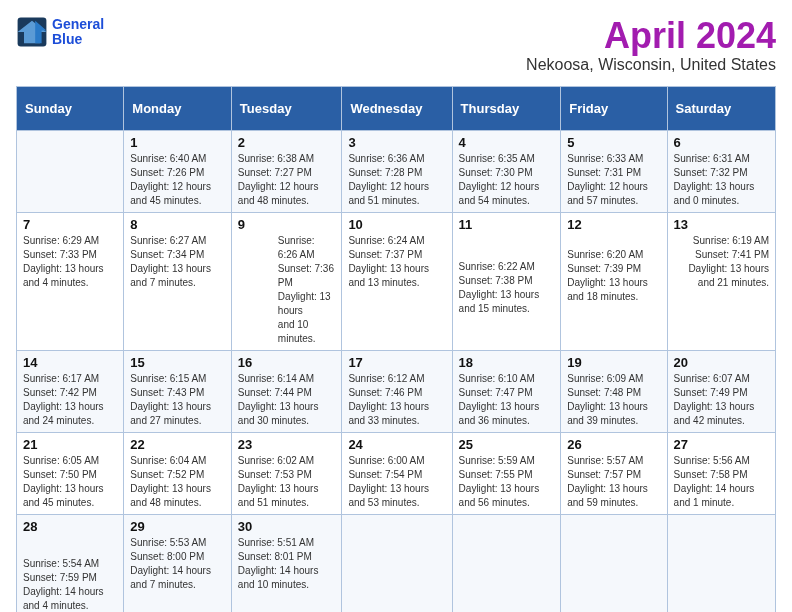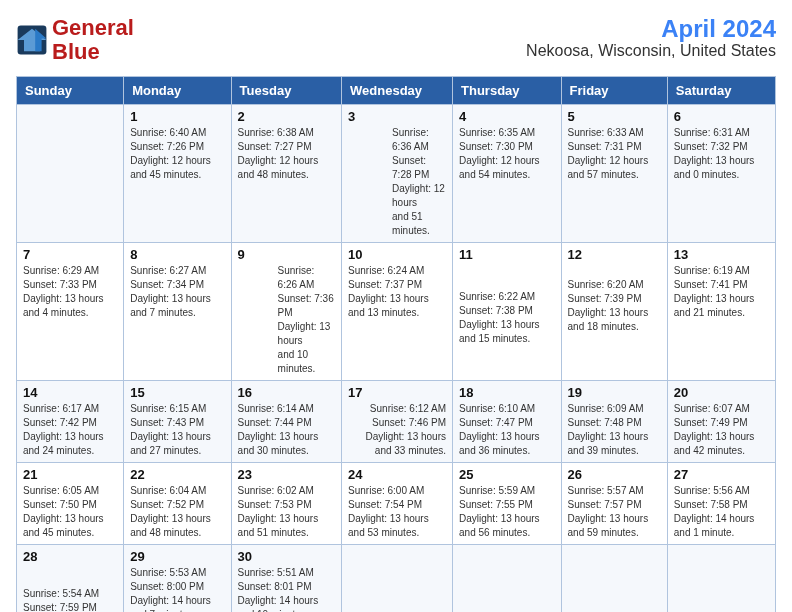--- a/index.html
+++ b/index.html
@@ -15,55 +15,55 @@
       justify-content: space-between;
       align-items: flex-start;
       margin-bottom: 12px;
     }
     .logo {
       display: flex;
       align-items: center;
       gap: 4px;
     }
     .logo-text {
-      font-size: 22px;
+      font-size: 14px;
       font-weight: bold;
-      color: #b91c1c;
+      color: #1d4ed8;
       line-height: 1.1;
     }
     .logo-text span {
       display: block;
     }
     .logo-icon {
       width: 32px;
       height: 32px;
     }
     .title-area {
       text-align: right;
     }
     .month-title {
-      font-size: 24px;
+      font-size: 36px;
       font-weight: bold;
-      color: #3b82f6;
+      color: #a21caf;
       line-height: 1.1;
     }
     .location-title {
       font-size: 16px;
       color: #333;
       text-align: right;
     }
     table {
       width: 100%;
       border-collapse: collapse;
     }
     thead tr th {
       background-color: #2a5fa5;
       color: #fff;
       font-size: 13px;
-      padding: 6px 8px;
+      padding: 14px 8px;
       text-align: left;
       border: 1px solid #b0c4de;
     }
     tbody tr td {
       vertical-align: top;
       border: 1px solid #b0c4de;
       padding: 4px 6px;
       font-size: 10.5px;
       color: #222;
       width: 113px;
@@ -136,21 +136,21 @@
         </td>
         <td>
           <span class="day-number">2</span>
           <div class="day-info" style="white-space: pre-line;">Sunrise: 6:38 AM
 Sunset: 7:27 PM
 Daylight: 12 hours
 and 48 minutes.</div>
         </td>
         <td>
           <span class="day-number">3</span>
-          <div class="day-info" style="white-space: pre-line; margin-left: 44px;">Sunrise: 6:36 AM
+          <div class="day-info" style="white-space: pre-line;">Sunrise: 6:36 AM
 Sunset: 7:28 PM
 Daylight: 12 hours
 and 51 minutes.</div>
         </td>
         <td>
           <span class="day-number">4</span>
           <div class="day-info" style="white-space: pre-line;">Sunrise: 6:35 AM
 Sunset: 7:30 PM
 Daylight: 12 hours
 and 54 minutes.</div>
@@ -208,21 +208,21 @@
         </td>
         <td>
           <span class="day-number">12</span>
           <div class="day-info" style="white-space: pre-line; margin-top: 16px;">Sunrise: 6:20 AM
 Sunset: 7:39 PM
 Daylight: 13 hours
 and 18 minutes.</div>
         </td>
         <td>
           <span class="day-number">13</span>
-          <div class="day-info" style="white-space: pre-line;">Sunrise: 6:19 AM
+          <div class="day-info" style="white-space: pre-line; text-align: right;">Sunrise: 6:19 AM
 Sunset: 7:41 PM
 Daylight: 13 hours
 and 21 minutes.</div>
         </td>
       </tr>
       <tr>
         <td>
           <span class="day-number">14</span>
           <div class="day-info" style="white-space: pre-line;">Sunrise: 6:17 AM
 Sunset: 7:42 PM
@@ -238,21 +238,21 @@
         </td>
         <td>
           <span class="day-number">16</span>
           <div class="day-info" style="white-space: pre-line;">Sunrise: 6:14 AM
 Sunset: 7:44 PM
 Daylight: 13 hours
 and 30 minutes.</div>
         </td>
         <td>
           <span class="day-number">17</span>
-          <div class="day-info" style="white-space: pre-line; text-align: right;">Sunrise: 6:12 AM
+          <div class="day-info" style="white-space: pre-line;">Sunrise: 6:12 AM
 Sunset: 7:46 PM
 Daylight: 13 hours
 and 33 minutes.</div>
         </td>
         <td>
           <span class="day-number">18</span>
           <div class="day-info" style="white-space: pre-line;">Sunrise: 6:10 AM
 Sunset: 7:47 PM
 Daylight: 13 hours
 and 36 minutes.</div>

